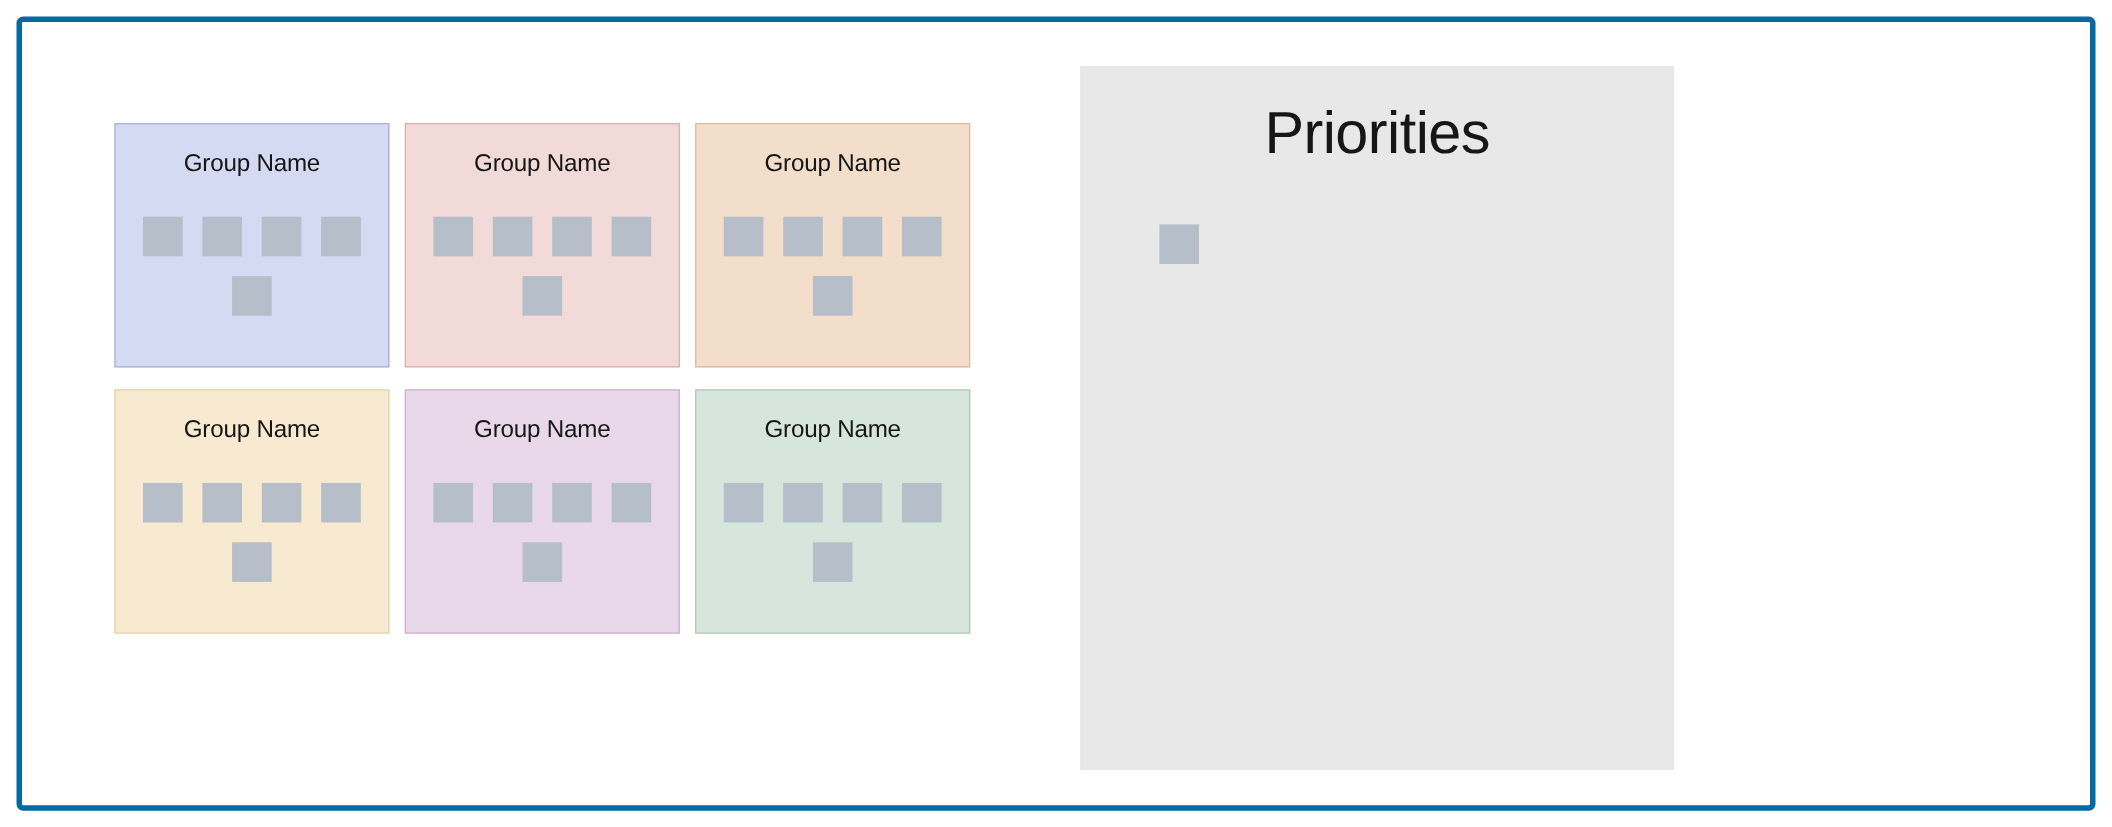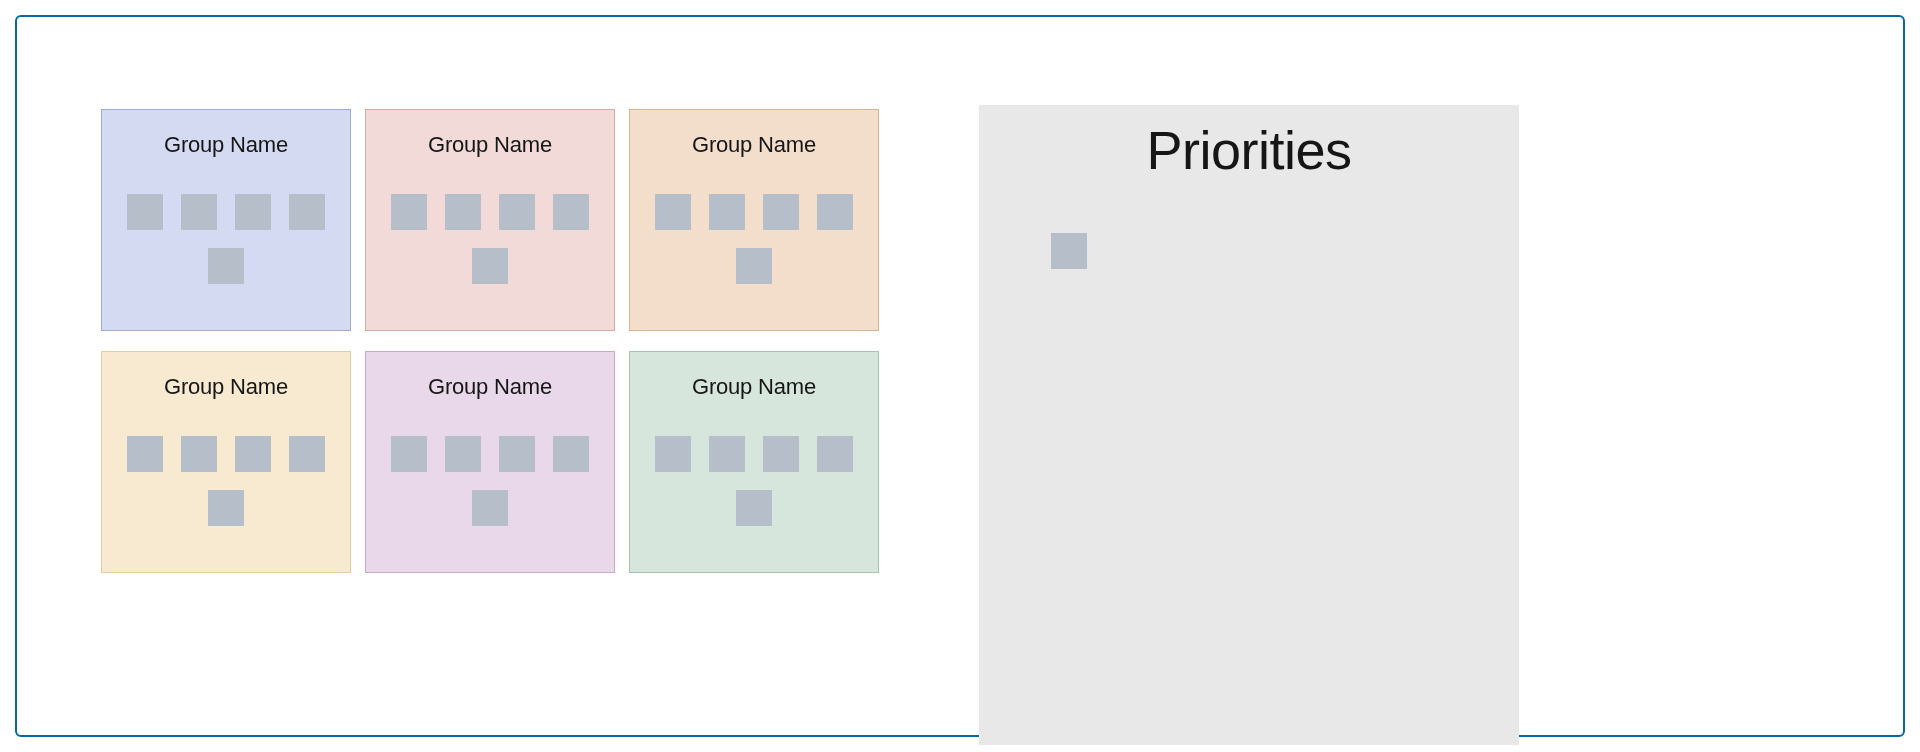--- a/index.html
+++ b/index.html
@@ -4,21 +4,21 @@
   <style>
     * { box-sizing: border-box; margin: 0; padding: 0; }
     body {
       font-family: -apple-system, BlinkMacSystemFont, "Segoe UI", Helvetica, Arial, sans-serif;
       background: #ffffff;
       padding: 15px;
     }
     .canvas {
       width: 100%;
       height: 722px;
-      border: 2px solid #0369a1;
+      border: 5px solid #0369a1;
       border-radius: 6px;
       display: flex;
       align-items: flex-start;
       padding: 40px 70px 40px 84px;
       gap: 100px;
     }
     .groups-area {
       display: grid;
       grid-template-columns: repeat(3, 250px);
       grid-template-rows: repeat(2, 222px);
@@ -51,22 +51,21 @@
       height: 36px;
       background: #b5bec9;
     }
     .priorities-panel {
       flex: 1;
       max-width: 540px;
       height: 640px;
       background: #e8e8e8;
       display: flex;
       flex-direction: column;
-      padding: 14px 40px;
-      margin-top: 48px;
+      padding: 30px 40px;
     }
     .priorities-title {
       font-size: 54px;
       font-weight: 500;
       color: #161616;
       text-align: center;
       letter-spacing: -0.5px;
       margin-bottom: 52px;
     }
     .priority-tiles {

